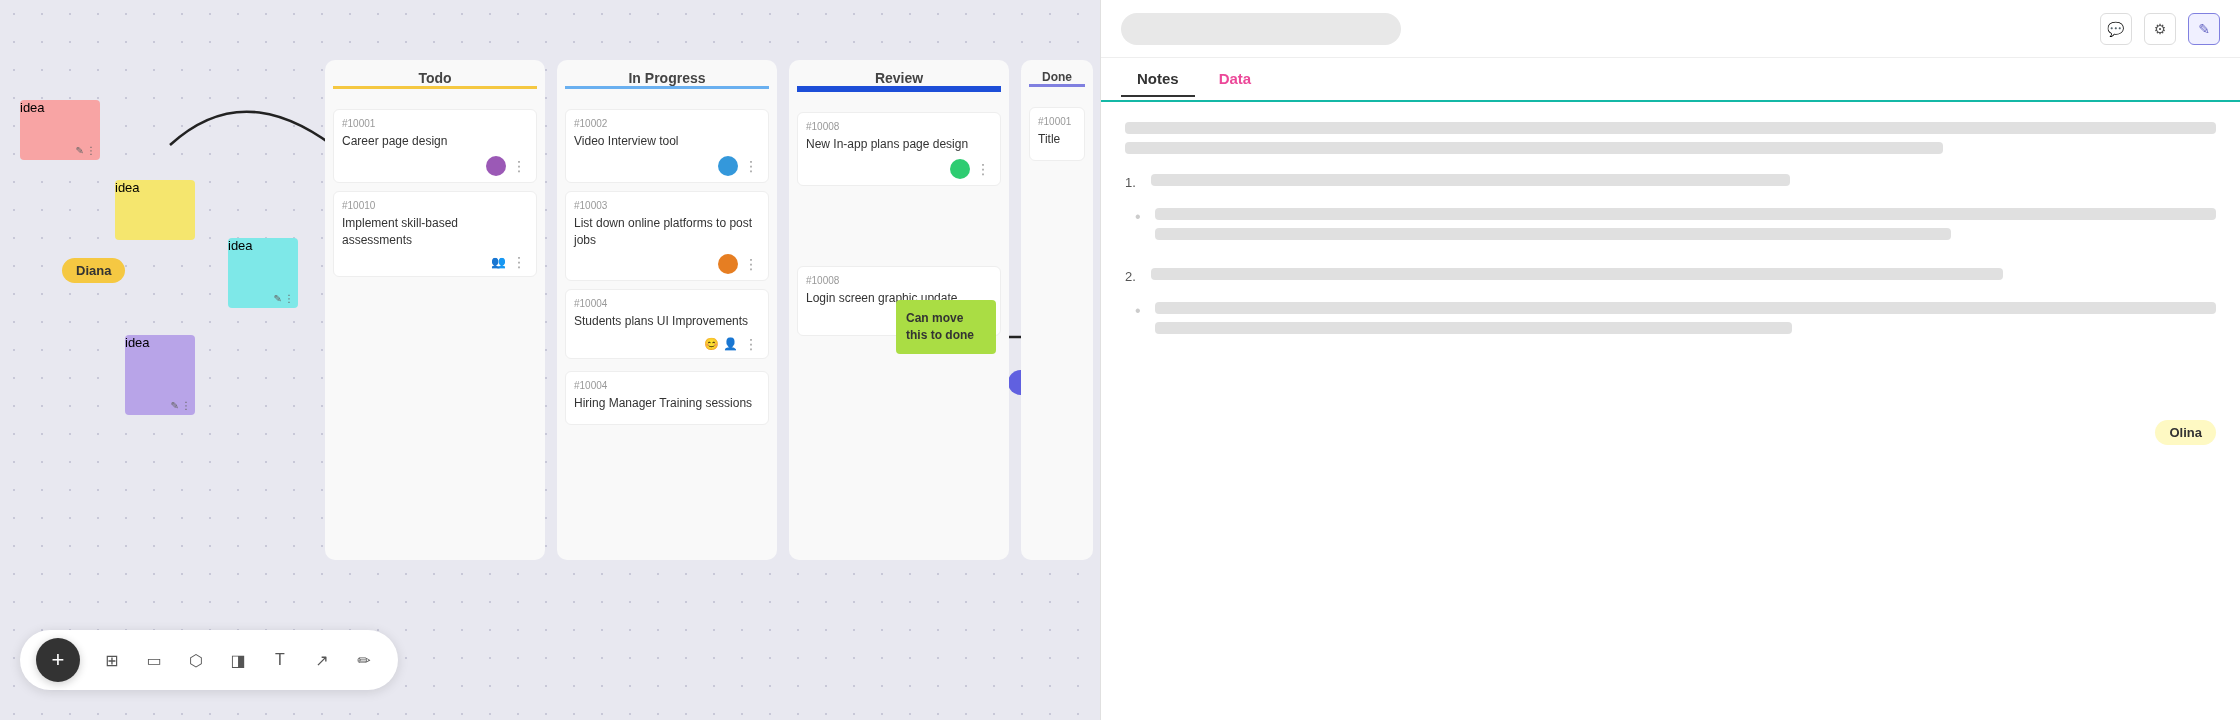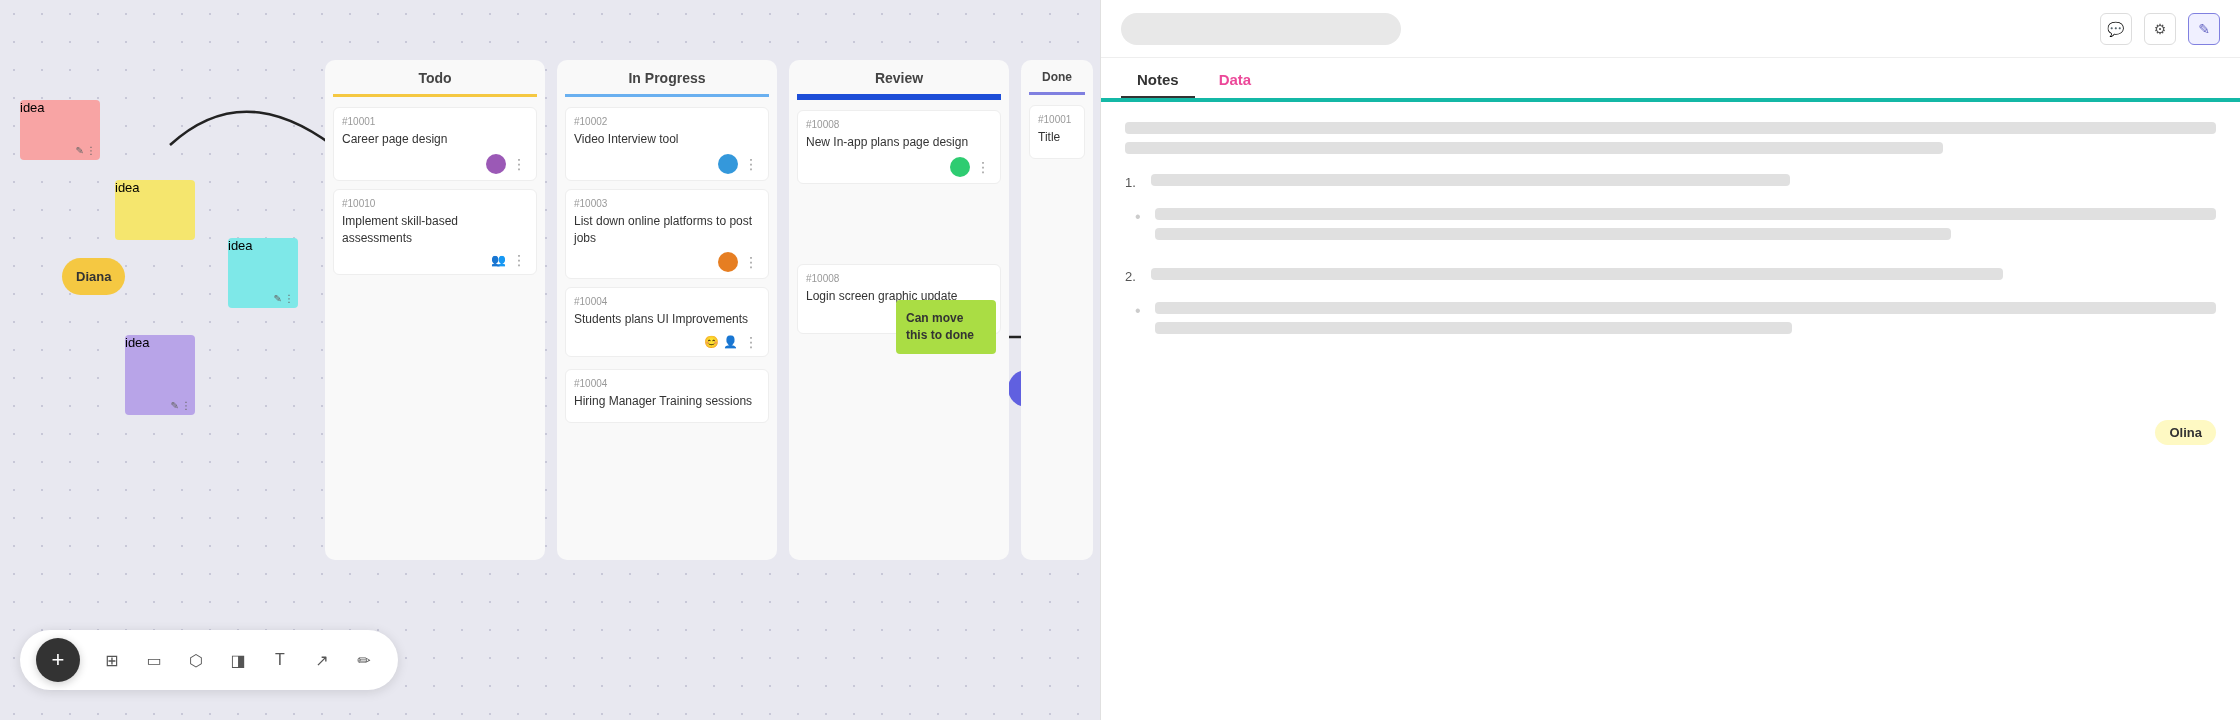--- a/index.html
+++ b/index.html
@@ -40,21 +40,21 @@
       position: absolute;
       bottom: 4px; right: 4px;
       display: flex; gap: 2px;
       font-size: 10px; color: #666;
     }
 
     
     .user-bubble {
       position: absolute;
       border-radius: 20px;
-      padding: 11px 14px;
+      padding: 5px 14px;
       font-size: 13px;
       font-weight: 600;
       color: #fff;
     }
     .bubble-diana { background: #f5c842; color: #333; top: 258px; left: 62px; }
     .bubble-alex { background: #4caf8a; top: 325px; left: 355px; }
     .bubble-kalif { background: #f07030; top: 264px; left: 800px; }
     .bubble-mark { background: #6060e0; top: 370px; left: 1008px; }
 
     
@@ -81,22 +81,21 @@
       border-radius: 10px;
       padding: 10px 8px;
       min-height: 500px;
     }
 
     .col-header {
       text-align: center;
       font-size: 14px;
       font-weight: 600;
       color: #444;
-      margin-bottom: 10px;
-      padding-bottom: 8px;
+      margin-bottom: 20px;
     }
 
     .col-todo .col-header { border-bottom: 3px solid #f5c842; }
     .col-inprogress .col-header { border-bottom: 3px solid #6ab0f0; }
     .col-review .col-header { border-bottom: 6px solid #1d4ed8; }
     .col-done .col-header { border-bottom: 3px solid #8080e0; }
 
     .kanban-card {
       background: #fff;
       border-radius: 6px;
@@ -202,23 +201,23 @@
       border: 1px solid #ddd;
       cursor: pointer;
       font-size: 14px;
       color: #555;
     }
     .panel-icon-btn.active { background: #f0f0ff; border-color: #8080e0; color: #6060c0; }
 
     .panel-tabs {
       display: flex;
       padding: 0 20px;
-      border-bottom: 4px solid #14b8a6;
+      border-bottom: 2px solid #14b8a6;
       height: 44px;
-      align-items: flex-end;
+      align-items: center;
     }
 
     .panel-tab {
       font-size: 15px;
       font-weight: 600;
       padding: 8px 16px;
       cursor: pointer;
       color: #ec4899;
       border-bottom: 2px solid transparent;
       margin-right: 8px;

